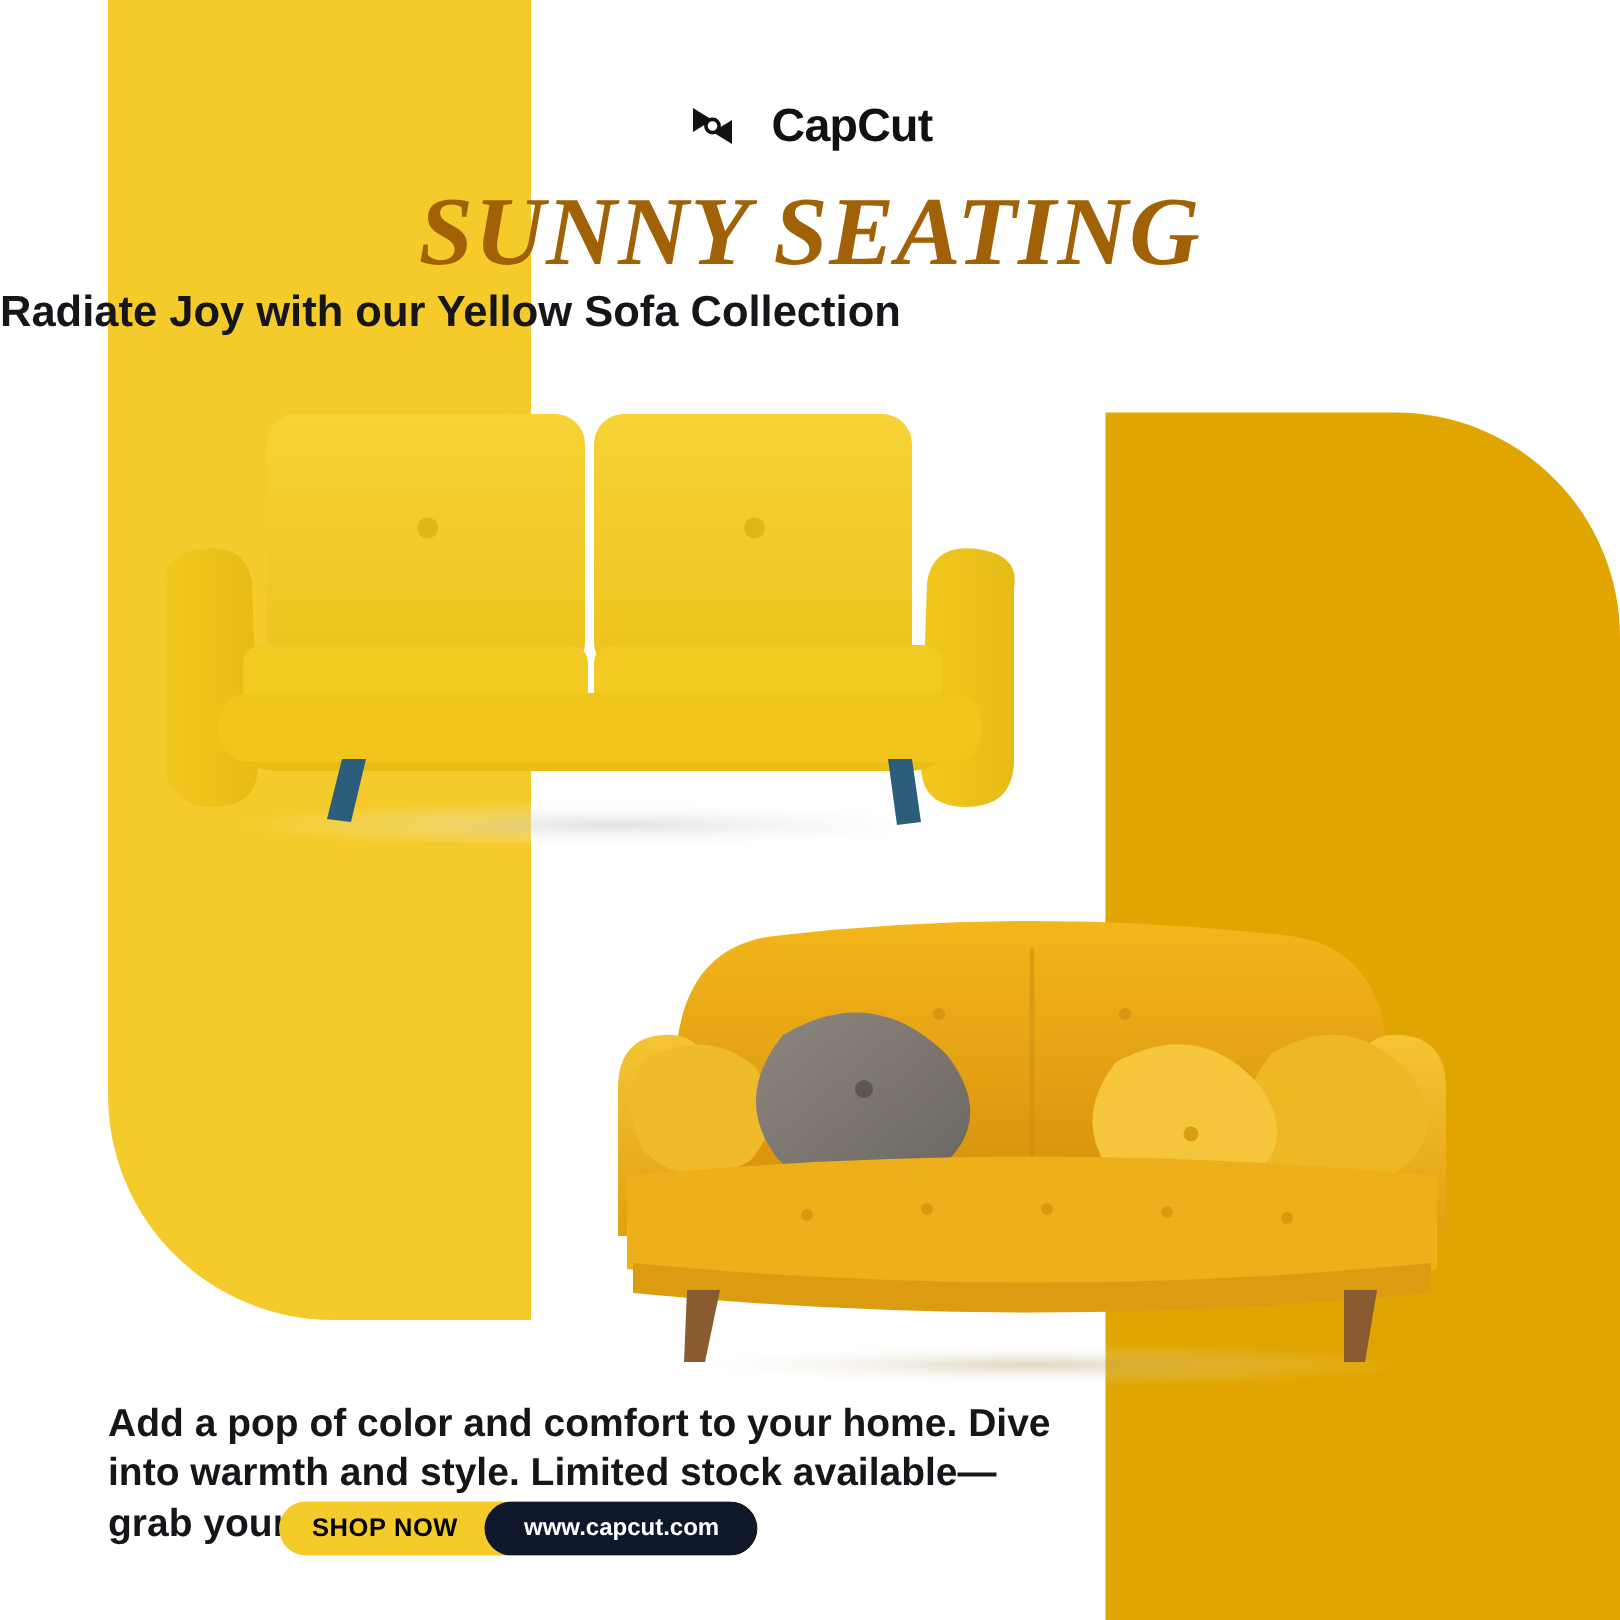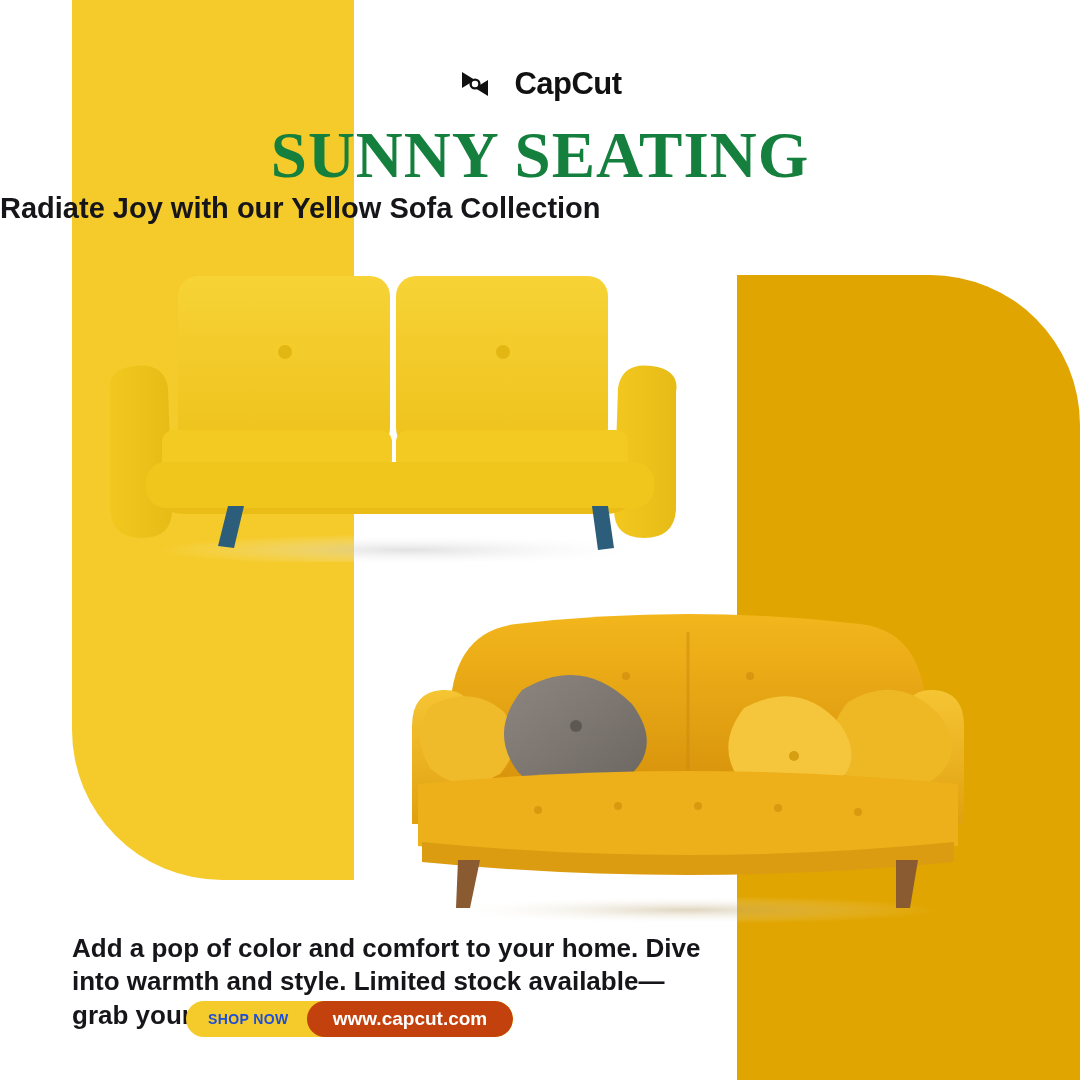--- a/index.html
+++ b/index.html
@@ -64,21 +64,22 @@
   .headline {
     position: absolute;
     left: 0;
     right: 0;
     top: 118px;
     text-align: center;
     font-family: "Liberation Serif", serif;
     font-weight: bold;
     font-size: 65px;
     letter-spacing: 1px;
-    color: #15803d;
+    color: #a16207;
+    font-style: italic;
   }
   .subhead {
     position: absolute;
     left: 0;
     right: 0;
     top: 192px;
     text-align: left;
     font-size: 29px;
     font-weight: bold;
     color: #16161a;
@@ -121,32 +122,32 @@
     height: 36px;
     display: flex;
     align-items: center;
     background: #f5cb2b;
     border-radius: 18px;
     padding: 0 0 0 0;
     overflow: hidden;
   }
   .cta-label {
     padding: 0 18px 0 22px;
-    font-size: 14px;
+    font-size: 17px;
     font-weight: bold;
     letter-spacing: 0.4px;
-    color: #1d4ed8;
+    color: #000000;
     line-height: 36px;
   }
   .cta-url {
-    background: #c2410c;
+    background: #0f172a;
     height: 36px;
     line-height: 36px;
     padding: 0 26px;
-    font-size: 19px;
+    font-size: 16px;
     font-weight: bold;
     color: #ffffff;
     border-radius: 18px;
   }
 </style>
 </head>
 <body>
 
 <div id="poster">
 

